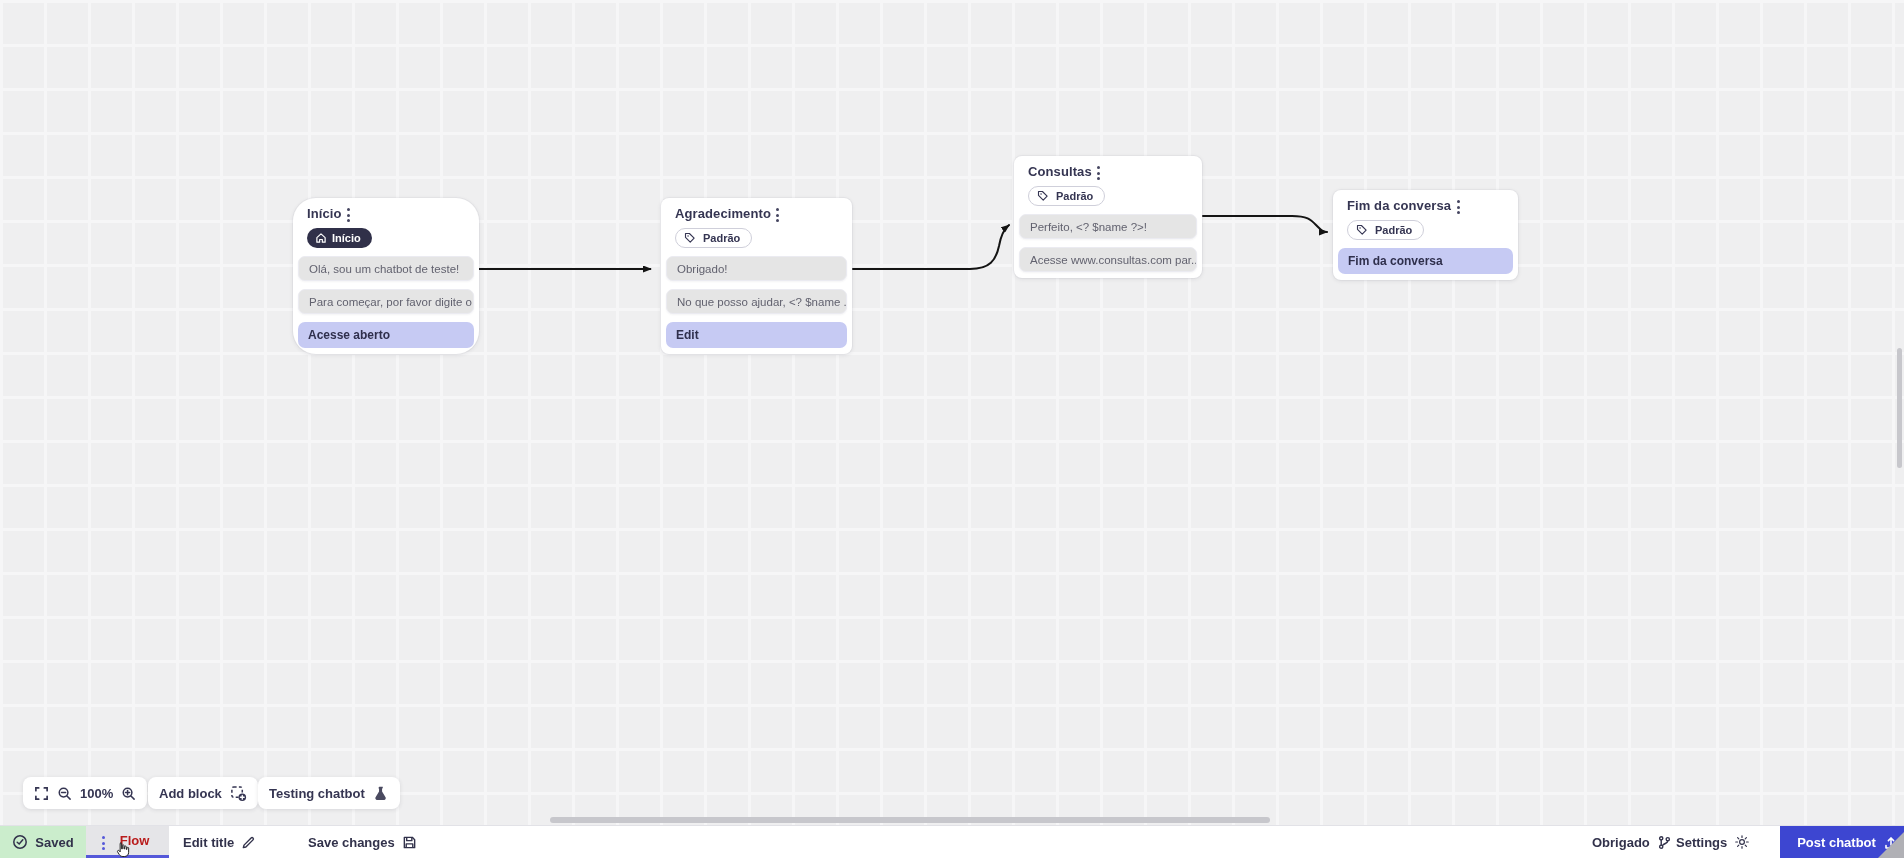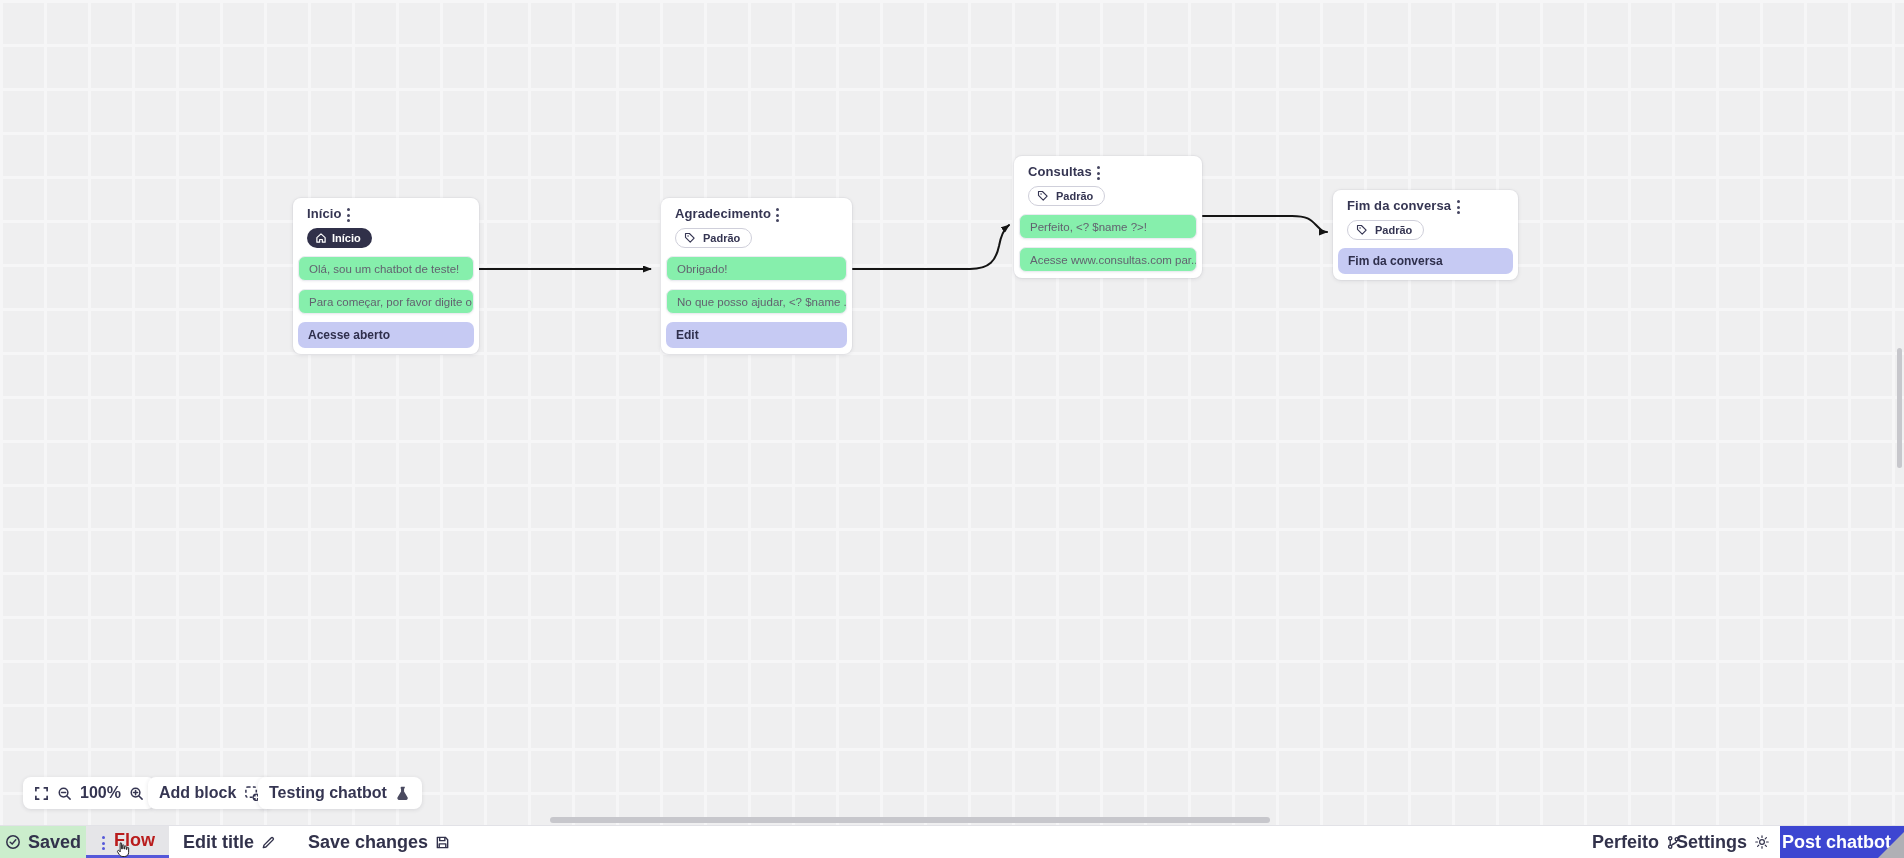--- a/index.html
+++ b/index.html
@@ -34,56 +34,56 @@
     display:inline-flex; align-items:center; gap:5px;
     background:#303049; color:#fff; border-radius:999px;
     font-size:11px; font-weight:bold; padding:4px 11px 4px 8px;
   }
   .badge-light {
     display:inline-flex; align-items:center; gap:7px;
     background:#fff; color:#353552; border:1px solid #cfcfda; border-radius:999px;
     font-size:11px; font-weight:bold; padding:3px 11px 3px 8px;
   }
   .msg {
-    margin:8px 0 0; background:#86efac; border:1px solid #ebebf1; border-radius:7px;
+    margin:8px 0 0; background:#e5e5e5; border:1px solid #ebebf1; border-radius:7px;
     padding:6px 10px 5px; font-size:11.5px; color:#62626f;
     white-space:nowrap; overflow:hidden; box-shadow:0 1px 2px rgba(40,40,60,.05);
   }
   .action-row {
     margin:8px 0 0; background:#c6caf3; border-radius:7px;
     padding:6px 10px 6px; font-size:12px; font-weight:bold; color:#2f2f4c;
     white-space:nowrap; overflow:hidden;
   }
-  #node-inicio        { left:293px; top:198px; width:186px; }
+  #node-inicio        { left:293px; top:198px; width:186px;border-radius:23px; }
   #node-agradecimento { left:661px; top:198px; width:191px; }
   #node-consultas     { left:1014px; top:156px; width:188px; }
   #node-fim           { left:1333px; top:190px; width:185px; }
 
   
   .tool-card {
     position:absolute; top:777px; height:32px; background:#fff; border-radius:8px;
     box-shadow:0 1px 4px rgba(40,40,60,.12);
     display:flex; align-items:center; gap:8px; padding:0 11px;
-    font-size:16px; font-weight:bold; color:#353552;
+    font-size:13px; font-weight:bold; color:#353552;
   }
   #zoom-card    { left:23px; }
   #addblock-card{ left:148px; }
   #testing-card { left:258px; }
   .tool-icon { display:flex; align-items:center; justify-content:center; cursor:pointer; }
 
   
   .hscrollbar { position:absolute; left:550px; top:817px; width:720px; height:6px; border-radius:3px; background:#c7c7cc; }
   .vscrollbar { position:absolute; left:1897px; top:348px; width:5px; height:120px; border-radius:3px; background:#c7c7cc; }
 
   
   .statusbar {
     position:absolute; left:0; bottom:0; width:1904px; height:33px;
     background:#fff; border-top:1px solid #e2e2e7;
   }
-  .sb-item { position:absolute; top:0; height:32px; display:flex; align-items:center; gap:7px; font-size:18px; font-weight:bold; color:#32324b; cursor:pointer; }
+  .sb-item { position:absolute; top:0; height:32px; display:flex; align-items:center; gap:7px; font-size:13px; font-weight:bold; color:#32324b; cursor:pointer; }
   .saved-chip { left:0; width:86px; justify-content:center; background:#cbedcc; }
   .flow-tab {
     left:86px; width:83px; justify-content:center;
     background:#e5e5e8; border-bottom:3px solid #5558d9; color:#b91c1c;
   }
   .flow-tab .kebab-icon { position:absolute; left:10px; top:8px; }
   .flow-tab .kebab-icon i { background:#5558d9; }
   .flow-tab .tab-label { margin-left:14px; }
   .edit-title   { left:183px; }
   .save-changes { left:308px; }
@@ -285,21 +285,21 @@
     <div class="sb-item save-changes">
       <span>Save changes</span>
       <svg width="15" height="15" viewBox="0 0 16 16" fill="none" stroke="#32324b" stroke-width="1.5" stroke-linejoin="round">
         <path d="M2.5 2.5 H11 L13.5 5 V13.5 H2.5 Z"></path>
         <path d="M5 2.5 V6 H10.5 V2.5"></path>
         <path d="M4.5 13.5 V9.5 H11.5 V13.5"></path>
       </svg>
     </div>
 
     <div class="sb-item versions">
-      <span>Perfeito</span>
+      <span>Obrigado</span>
       <svg width="15" height="15" viewBox="0 0 16 16" fill="none" stroke="#32324b" stroke-width="1.5" stroke-linecap="round">
         <circle cx="4.5" cy="3.5" r="1.7"></circle>
           <circle cx="4.5" cy="12.5" r="1.7"></circle>
           <circle cx="11.5" cy="4.5" r="1.7"></circle>
         <path d="M4.5 5.2 V10.8"></path>
           <path d="M11.5 6.2 C11.5 9 8.5 8.6 6.3 10.6"></path>
       </svg>
     </div>
 
     <div class="sb-item settings">

